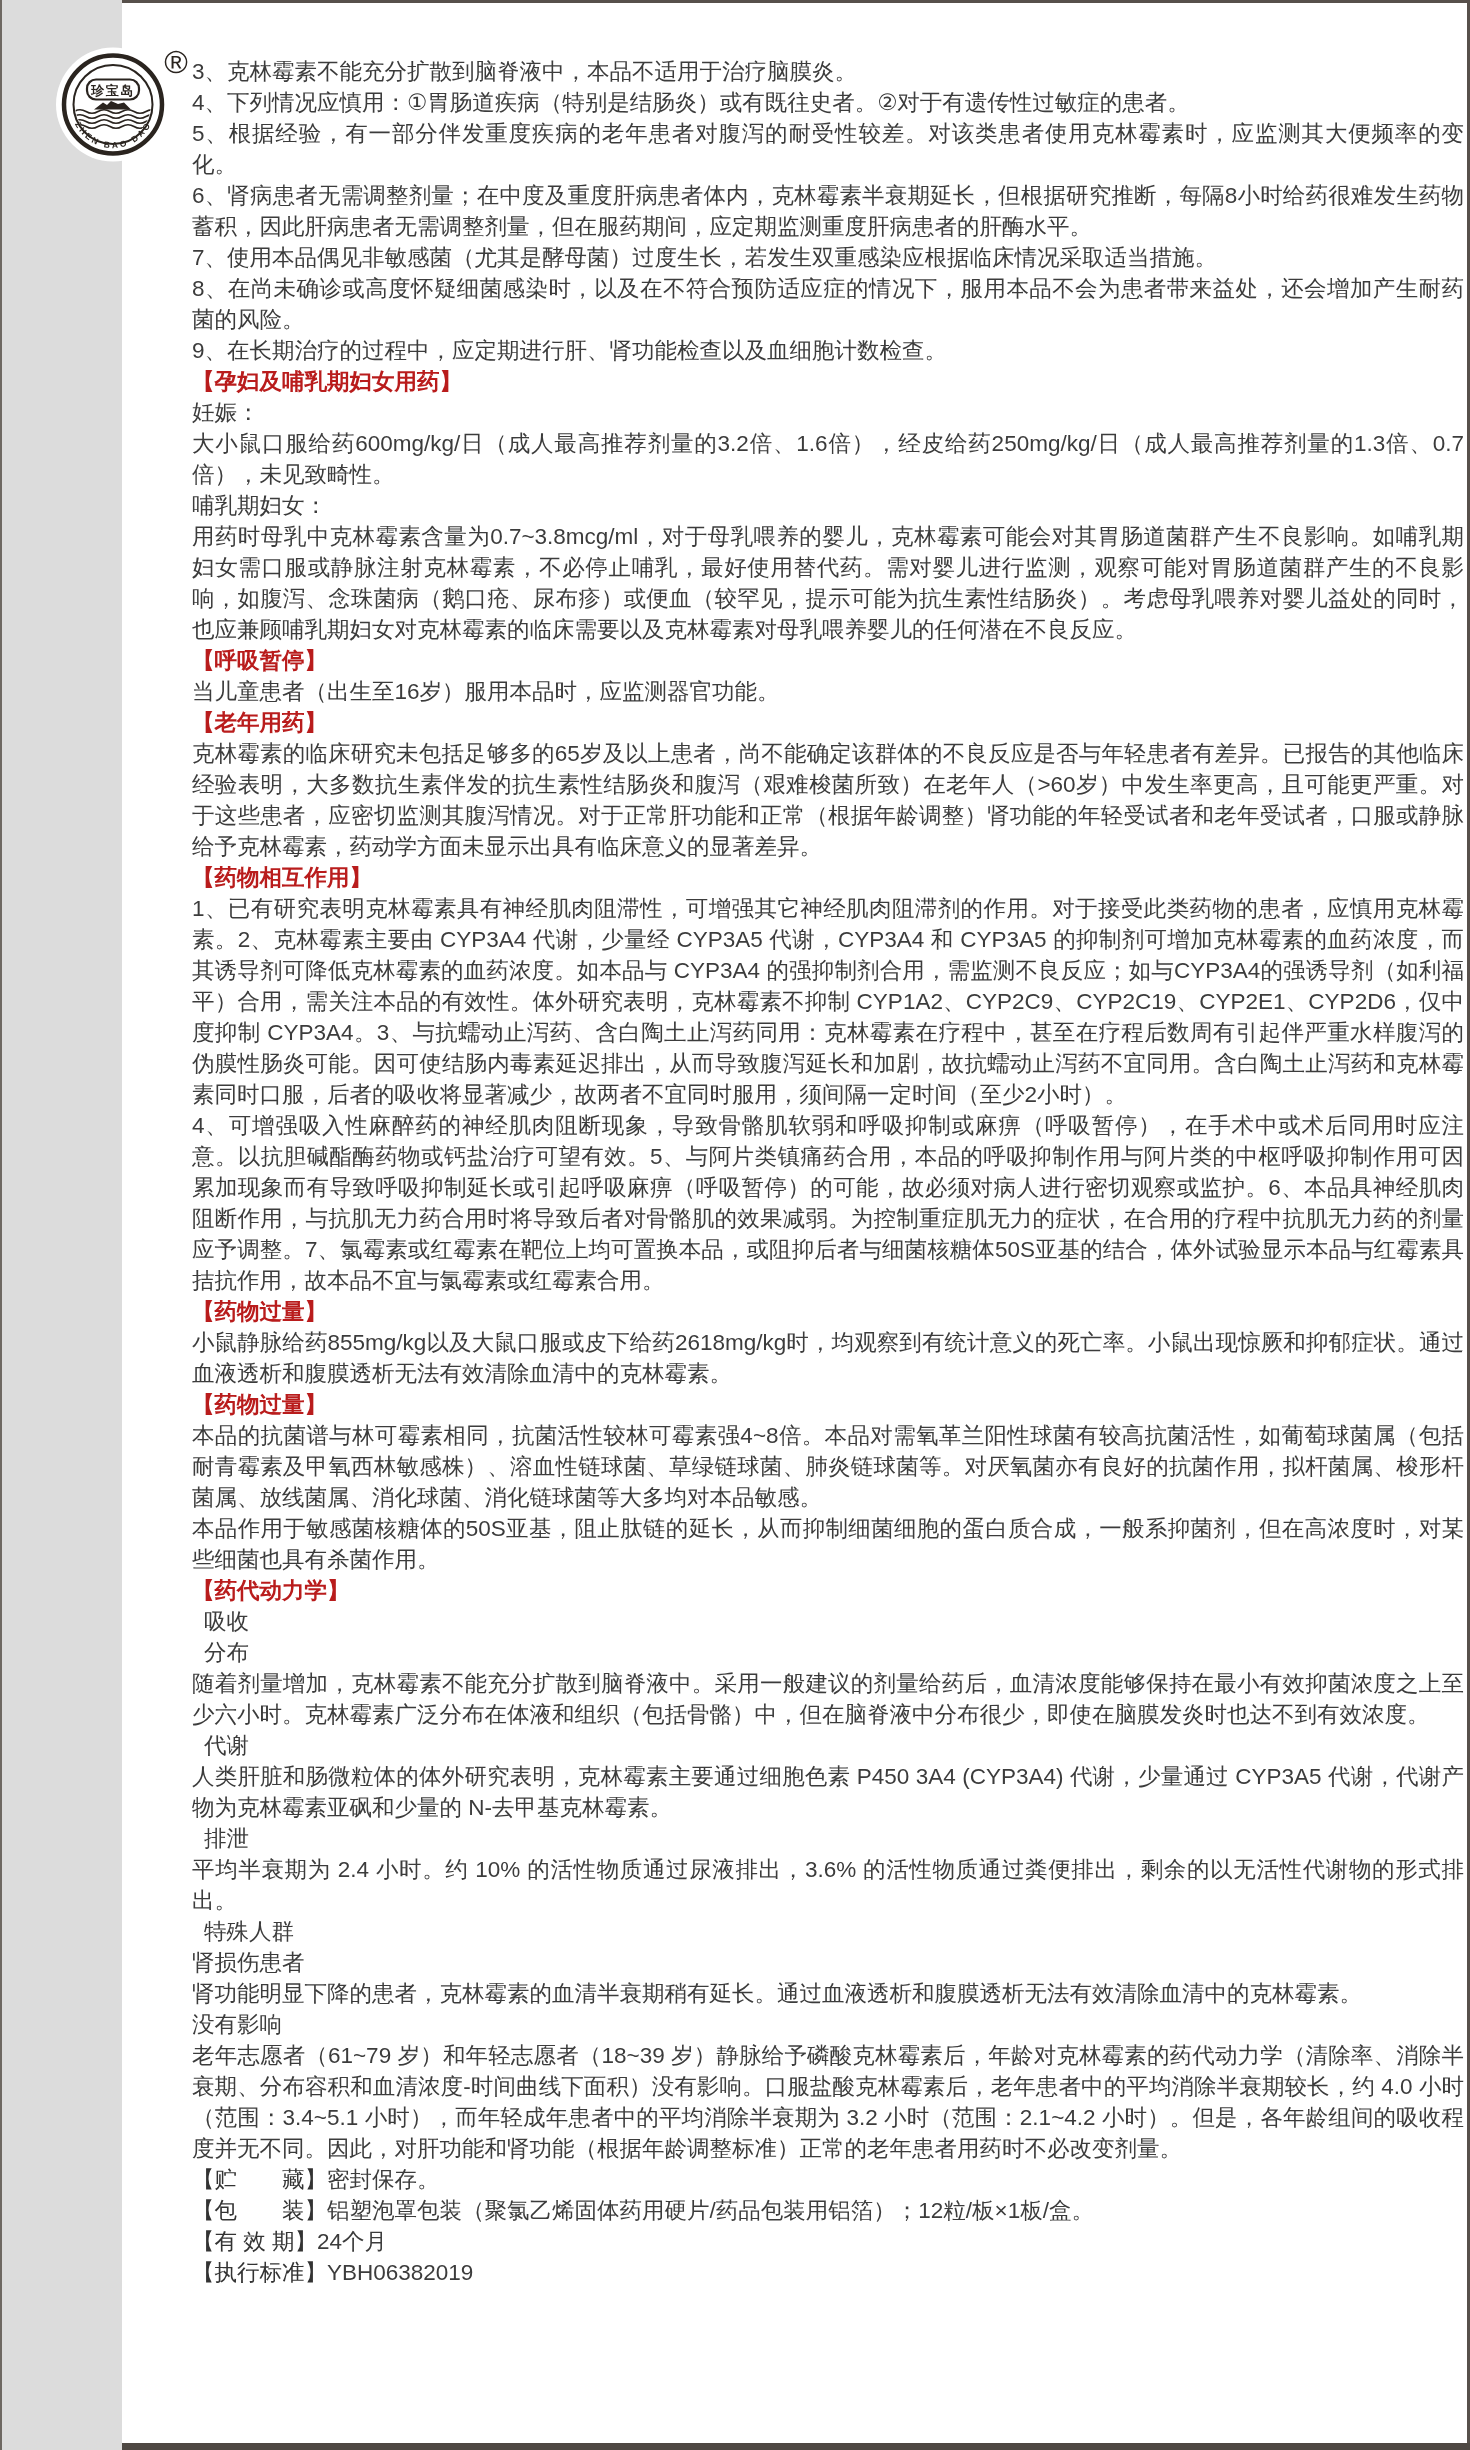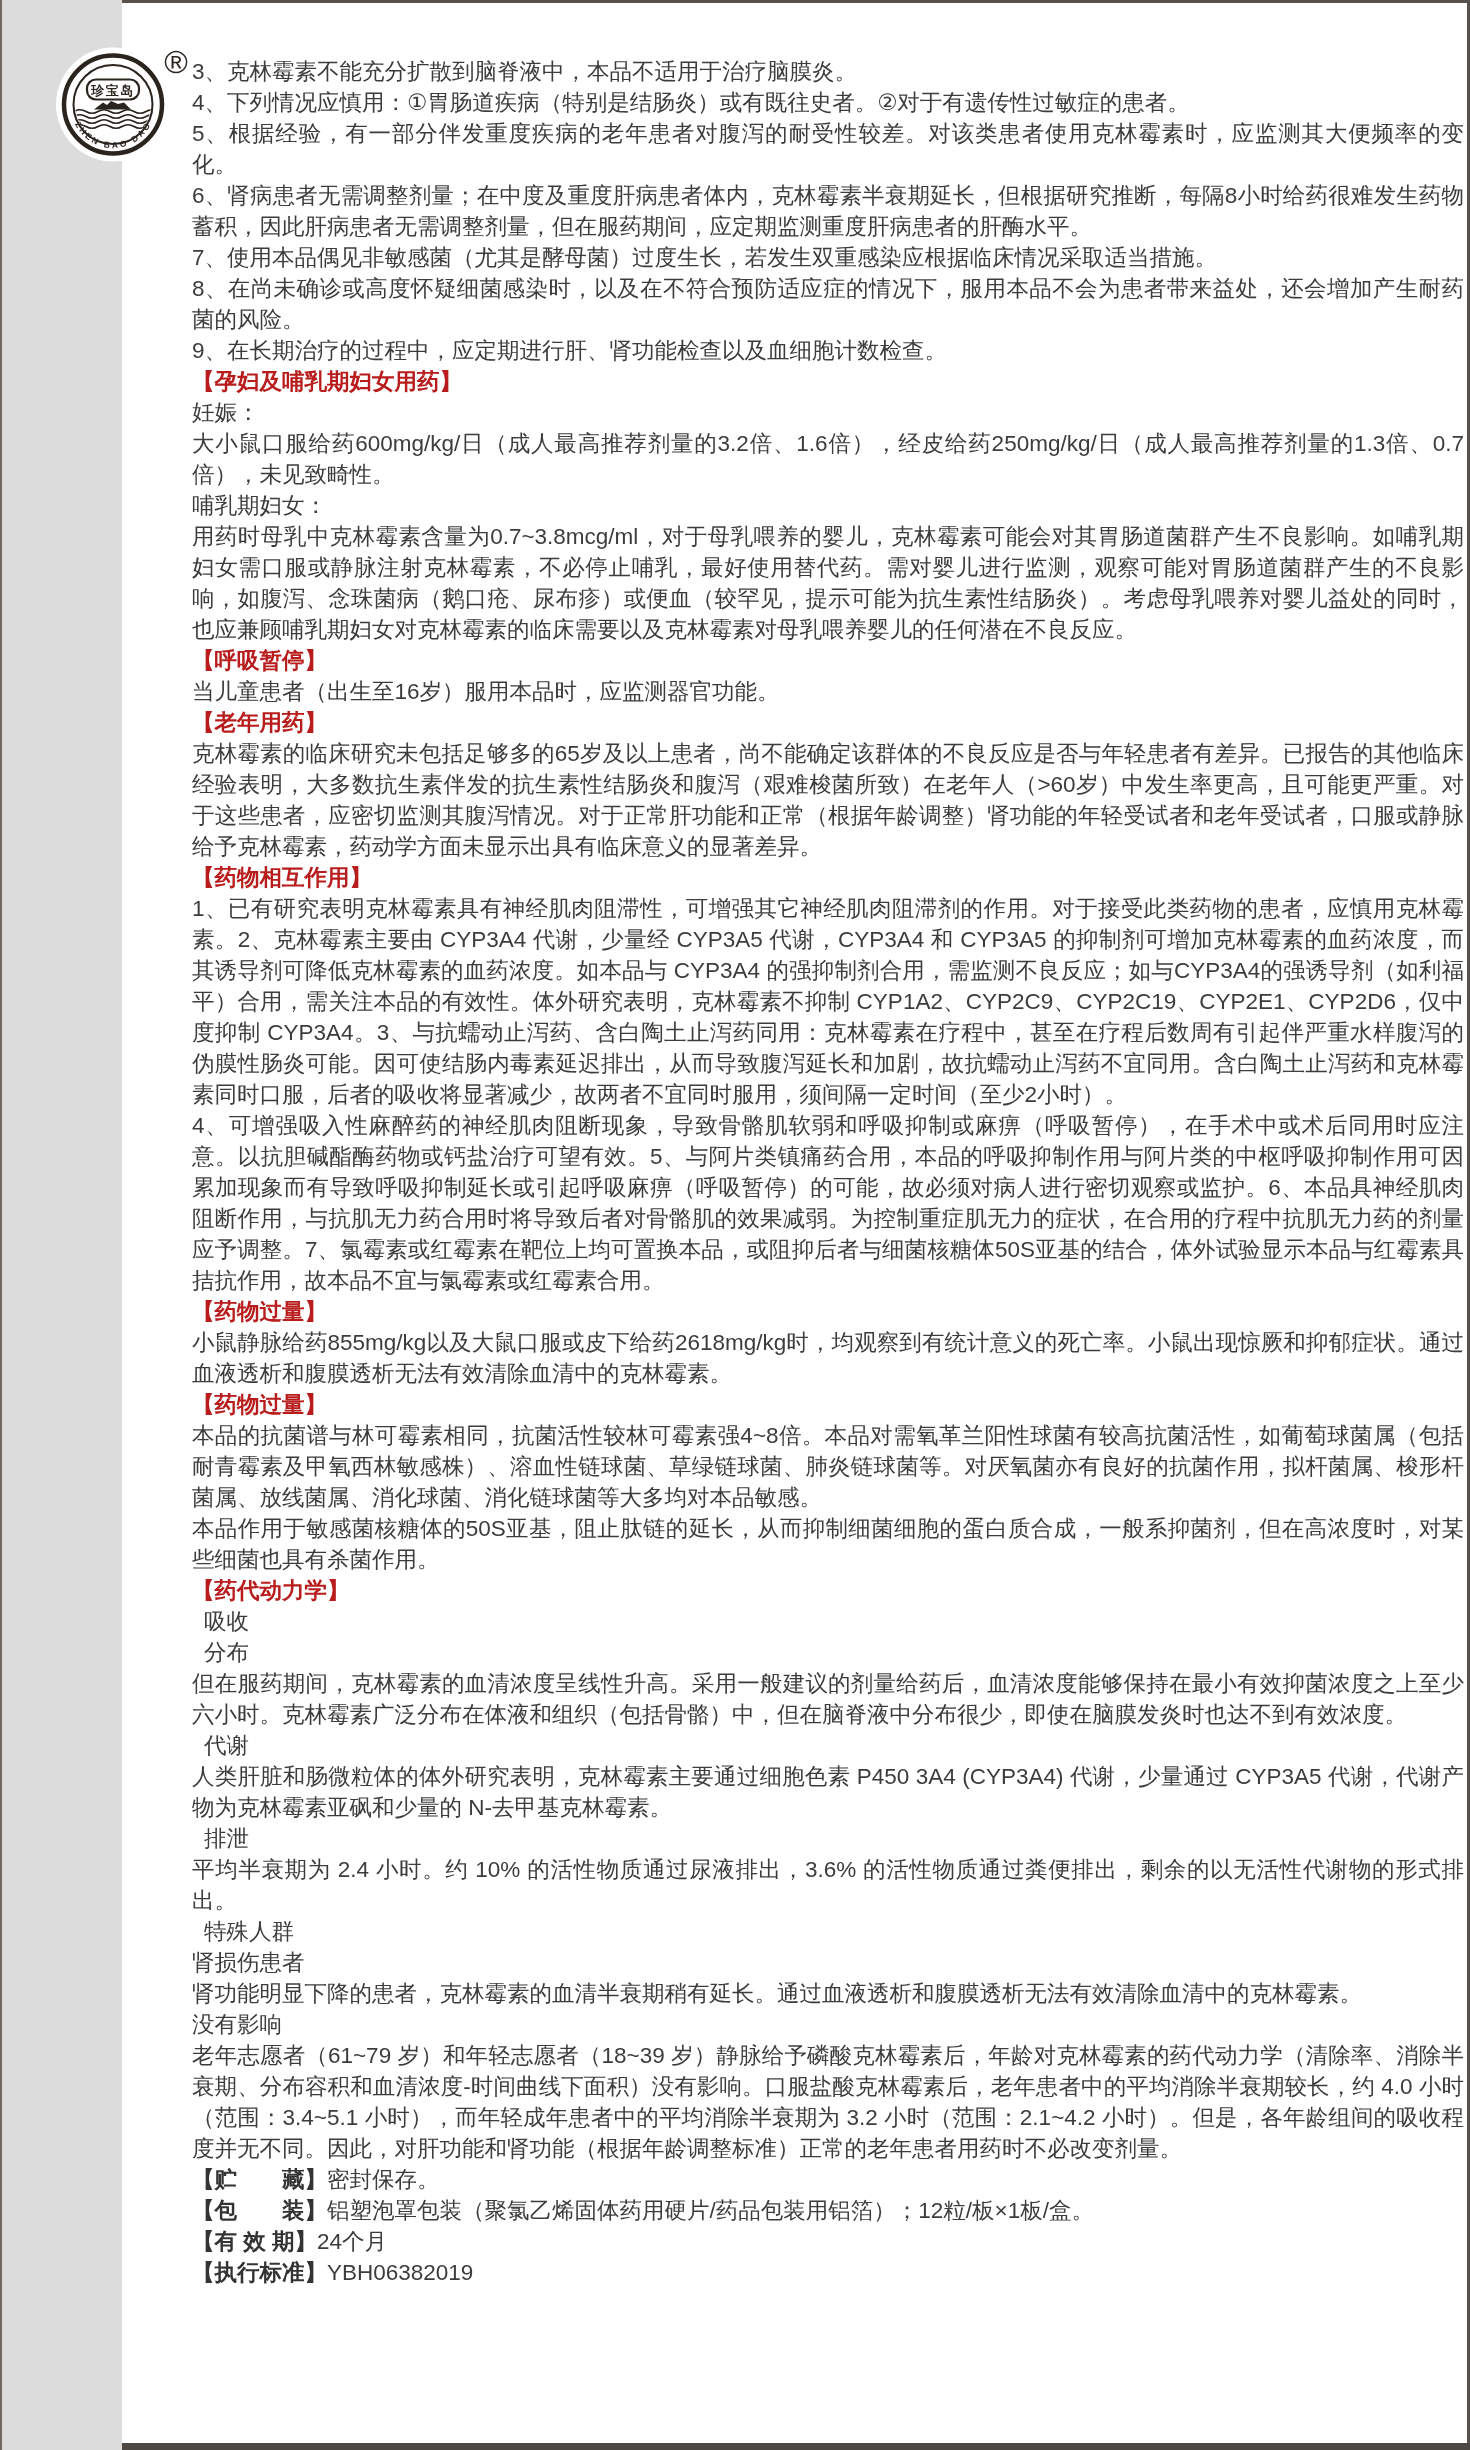--- a/index.html
+++ b/index.html
@@ -14,21 +14,21 @@
   .side-strip{position:absolute;left:2px;top:0;bottom:0;width:120px;background:#dcdcdc;}
   .bottom-bar{position:absolute;left:122px;right:0;bottom:0;height:7px;background:#4e4843;}
   .logo-badge{position:absolute;left:52px;top:40px;width:144px;height:130px;}
   .doc{
     position:absolute;left:192px;top:56px;width:1272px;
     color:#3c3c3c;font-size:22.5px;line-height:31px;text-align:justify;
   }
   .doc p{margin:0;padding:0;}
   .doc .header{font-weight:bold;color:#b91c1c;}
   .doc .subhead2{padding-left:12px;}
-  .doc .lbl{font-weight:bold;color:#333;}
+  .doc .lbl{font-weight:normal;color:#333;}
 </style>
 </head>
 <body>
 
 <div class="border-top"></div>
 <div class="border-right"></div>
 <div class="border-left"></div>
 <div class="side-strip"></div>
 <div class="bottom-bar"></div>
 
@@ -87,21 +87,21 @@
     <p class="blk para">1、已有研究表明克林霉素具有神经肌肉阻滞性，可增强其它神经肌肉阻滞剂的作用。对于接受此类药物的患者，应慎用克林霉素。2、克林霉素主要由 CYP3A4 代谢，少量经 CYP3A5 代谢，CYP3A4 和 CYP3A5 的抑制剂可增加克林霉素的血药浓度，而其诱导剂可降低克林霉素的血药浓度。如本品与 CYP3A4 的强抑制剂合用，需监测不良反应；如与CYP3A4的强诱导剂（如利福平）合用，需关注本品的有效性。体外研究表明，克林霉素不抑制 CYP1A2、CYP2C9、CYP2C19、CYP2E1、CYP2D6，仅中度抑制 CYP3A4。3、与抗蠕动止泻药、含白陶土止泻药同用：克林霉素在疗程中，甚至在疗程后数周有引起伴严重水样腹泻的伪膜性肠炎可能。因可使结肠内毒素延迟排出，从而导致腹泻延长和加剧，故抗蠕动止泻药不宜同用。含白陶土止泻药和克林霉素同时口服，后者的吸收将显著减少，故两者不宜同时服用，须间隔一定时间（至少2小时）。</p>
     <p class="blk para">4、可增强吸入性麻醉药的神经肌肉阻断现象，导致骨骼肌软弱和呼吸抑制或麻痹（呼吸暂停），在手术中或术后同用时应注意。以抗胆碱酯酶药物或钙盐治疗可望有效。5、与阿片类镇痛药合用，本品的呼吸抑制作用与阿片类的中枢呼吸抑制作用可因累加现象而有导致呼吸抑制延长或引起呼吸麻痹（呼吸暂停）的可能，故必须对病人进行密切观察或监护。6、本品具神经肌肉阻断作用，与抗肌无力药合用时将导致后者对骨骼肌的效果减弱。为控制重症肌无力的症状，在合用的疗程中抗肌无力药的剂量应予调整。7、氯霉素或红霉素在靶位上均可置换本品，或阻抑后者与细菌核糖体50S亚基的结合，体外试验显示本品与红霉素具拮抗作用，故本品不宜与氯霉素或红霉素合用。</p>
     <p class="blk header">【药物过量】</p>
     <p class="blk para">小鼠静脉给药855mg/kg以及大鼠口服或皮下给药2618mg/kg时，均观察到有统计意义的死亡率。小鼠出现惊厥和抑郁症状。通过血液透析和腹膜透析无法有效清除血清中的克林霉素。</p>
     <p class="blk header">【药物过量】</p>
     <p class="blk para">本品的抗菌谱与林可霉素相同，抗菌活性较林可霉素强4~8倍。本品对需氧革兰阳性球菌有较高抗菌活性，如葡萄球菌属（包括耐青霉素及甲氧西林敏感株）、溶血性链球菌、草绿链球菌、肺炎链球菌等。对厌氧菌亦有良好的抗菌作用，拟杆菌属、梭形杆菌属、放线菌属、消化球菌、消化链球菌等大多均对本品敏感。</p>
     <p class="blk para">本品作用于敏感菌核糖体的50S亚基，阻止肽链的延长，从而抑制细菌细胞的蛋白质合成，一般系抑菌剂，但在高浓度时，对某些细菌也具有杀菌作用。</p>
     <p class="blk header">【药代动力学】</p>
     <p class="blk subhead2">吸收</p>
     <p class="blk subhead2">分布</p>
-    <p class="blk para">但在服药期间，克林霉素的血清浓度呈线性升高。采用一般建议的剂量给药后，血清浓度能够保持在最小有效抑菌浓度之上至少六小时。克林霉素广泛分布在体液和组织（包括骨骼）中，但在脑脊液中分布很少，即使在脑膜发炎时也达不到有效浓度。</p>
+    <p class="blk para">随着剂量增加，克林霉素不能充分扩散到脑脊液中。采用一般建议的剂量给药后，血清浓度能够保持在最小有效抑菌浓度之上至少六小时。克林霉素广泛分布在体液和组织（包括骨骼）中，但在脑脊液中分布很少，即使在脑膜发炎时也达不到有效浓度。</p>
     <p class="blk subhead2">代谢</p>
     <p class="blk para">人类肝脏和肠微粒体的体外研究表明，克林霉素主要通过细胞色素 P450 3A4 (CYP3A4) 代谢，少量通过 CYP3A5 代谢，代谢产物为克林霉素亚砜和少量的 N-去甲基克林霉素。</p>
     <p class="blk subhead2">排泄</p>
     <p class="blk para">平均半衰期为 2.4 小时。约 10% 的活性物质通过尿液排出，3.6% 的活性物质通过粪便排出，剩余的以无活性代谢物的形式排出。</p>
     <p class="blk subhead2">特殊人群</p>
     <p class="blk subhead">肾损伤患者</p>
     <p class="blk para">肾功能明显下降的患者，克林霉素的血清半衰期稍有延长。通过血液透析和腹膜透析无法有效清除血清中的克林霉素。</p>
     <p class="blk subhead">没有影响</p>
     <p class="blk para">老年志愿者（61~79 岁）和年轻志愿者（18~39 岁）静脉给予磷酸克林霉素后，年龄对克林霉素的药代动力学（清除率、消除半衰期、分布容积和血清浓度-时间曲线下面积）没有影响。口服盐酸克林霉素后，老年患者中的平均消除半衰期较长，约 4.0 小时（范围：3.4~5.1 小时），而年轻成年患者中的平均消除半衰期为 3.2 小时（范围：2.1~4.2 小时）。但是，各年龄组间的吸收程度并无不同。因此，对肝功能和肾功能（根据年龄调整标准）正常的老年患者用药时不必改变剂量。</p>
     <p class="blk labelval"><span class="lbl">【贮　　藏】</span><span>密封保存。</span></p>

